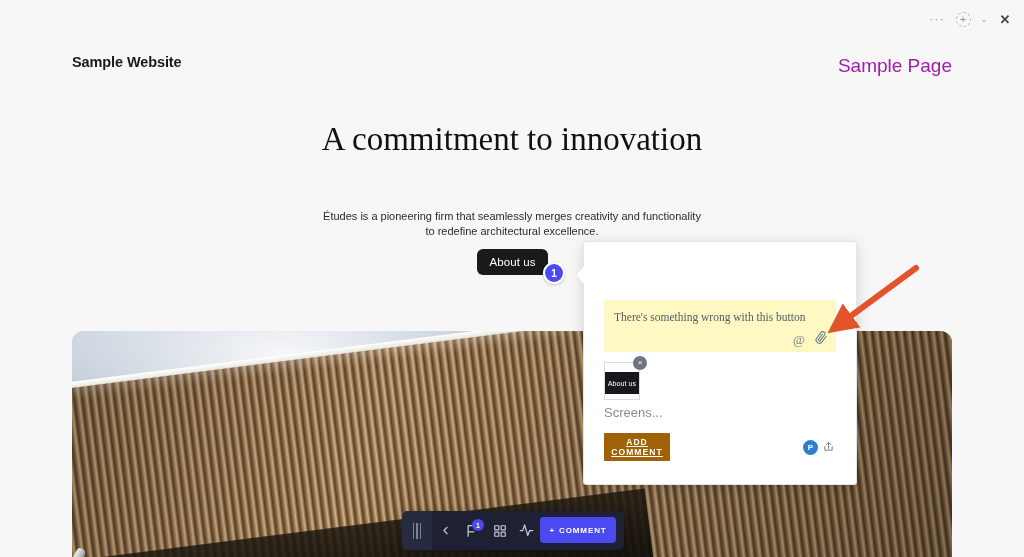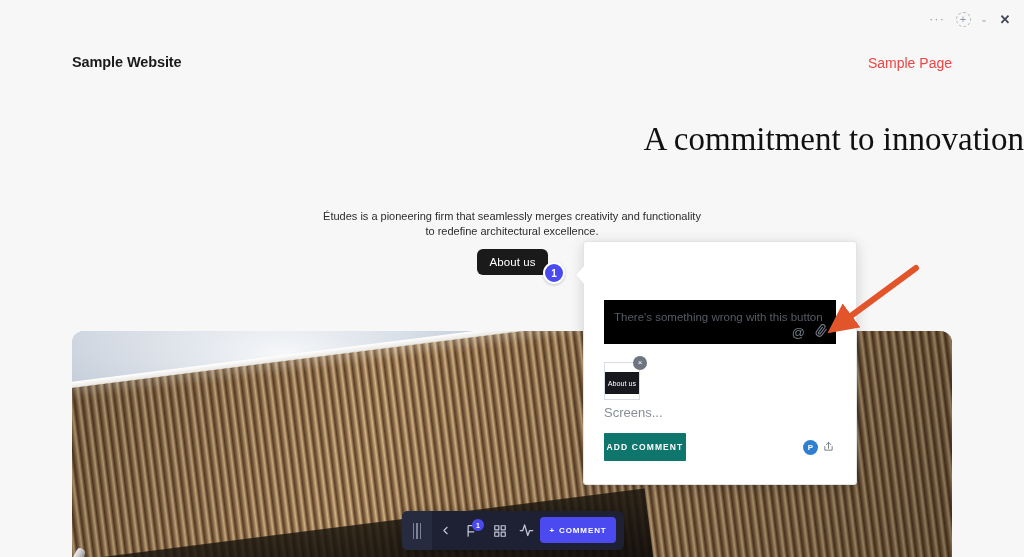--- a/index.html
+++ b/index.html
@@ -17,27 +17,27 @@
     background: #f7f7f7;
     margin-top: 40px;
   }
   .site-title {
     position: absolute; left: 72px; top: 14px;
     font-size: 14.5px; font-weight: 700; color: #1a1a1a;
     letter-spacing: -0.1px;
   }
   .site-nav {
     position: absolute; right: 72px; top: 15px;
-    font-size: 14px; font-weight: 400; color: #ef4444;
+    font-size: 19px; font-weight: 400; color: #a21caf;
   }
 
   
   .hero-heading {
     position: absolute; left: 0; right: 0; top: 118px;
-    text-align: right;
+    text-align: center;
     font-family: "Liberation Serif", serif;
     font-size: 33px; line-height: 1.33; color: #111;
     font-weight: 400;
   }
   .hero-sub {
     position: absolute; left: 0; right: 0; top: 197px;
     text-align: center;
     font-size: 11px; line-height: 1.35; color: #2b2b2b;
     max-width: 380px; margin: 12px auto;
   }
@@ -143,22 +143,23 @@
     width: 15px; height: 15px; border-radius: 50%;
     border: 1px dashed #b4bac4;
     display: flex; align-items: center; justify-content: center;
     font-size: 11px; color: #8e96a3; line-height: 1;
   }
   .chev { font-size: 9px; color: #9aa1ad; }
   .xmark { font-size: 13px; color: #404652; font-weight: 600; }
 
   .composer {
     position: absolute; left: 604px; top: 300px;
-    width: 232px; height: 44px;
-    background: #000000;
+    width: 232px; height: 52px;
+    background: #fef9c3;
+    font-family: Liberation Serif, serif;
   }
   .composer-text {
     position: absolute; left: 10px; top: 11px;
     font-size: 11.5px; color: #555b66;
   }
   .composer-icons {
     position: absolute; right: 8px; bottom: 4px;
     display: flex; align-items: center; gap: 10px;
     color: #737b88;
   }
@@ -184,26 +185,26 @@
     display: flex; align-items: center; justify-content: center;
     font-size: 8px; line-height: 1;
   }
   .attach-name {
     position: absolute; left: 604px; top: 405px;
     font-size: 13px; color: #868d99;
   }
 
   .add-comment-btn {
     position: absolute; left: 604px; top: 433px;
-    width: 82px; height: 28px;
-    background: #0f766e; color: #ffffff;
+    width: 66px; height: 28px;
+    background: #a16207; color: #ffffff;
     border: none; border-radius: 1px;
     font-size: 8.5px; font-weight: 700; letter-spacing: 1.1px;
     display: flex; align-items: center; justify-content: center;
-    cursor: pointer; font-family: "Liberation Sans", sans-serif;
+    cursor: pointer; font-family: "Liberation Sans", sans-serif; text-decoration: underline;
   }
   .avatar {
     position: absolute; left: 803px; top: 440px;
     width: 15px; height: 15px; border-radius: 50%;
     background: #2f7fd1; color: #ffffff;
     font-size: 8px; font-weight: 700;
     display: flex; align-items: center; justify-content: center;
   }
   .share-ic {
     position: absolute; left: 823px; top: 441px;

